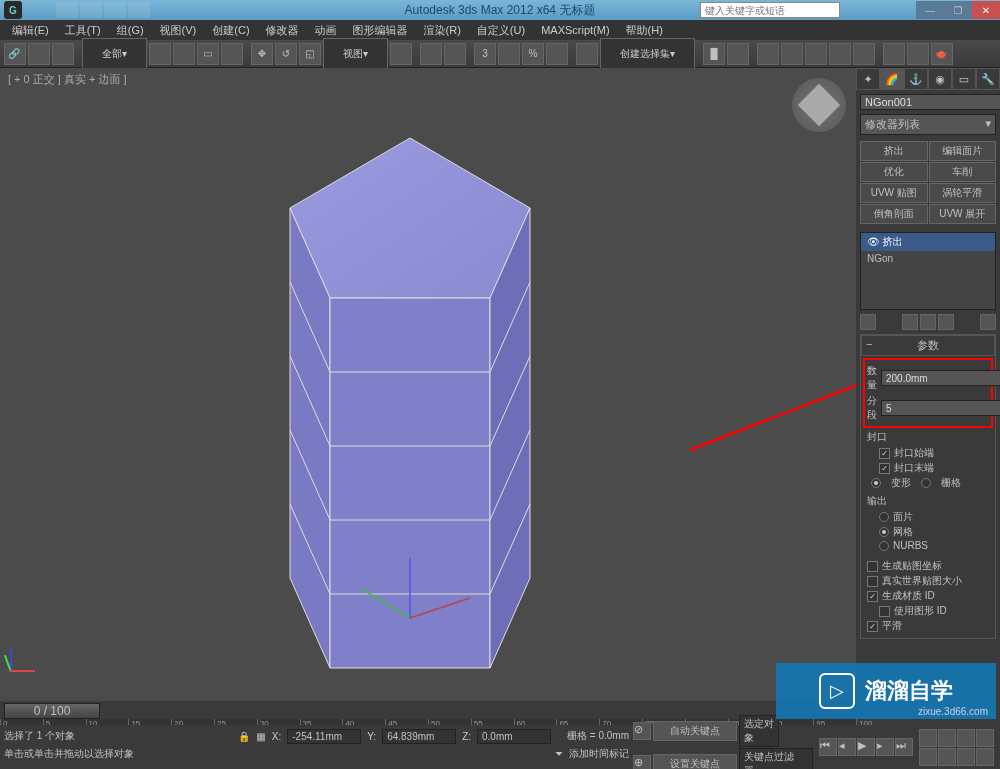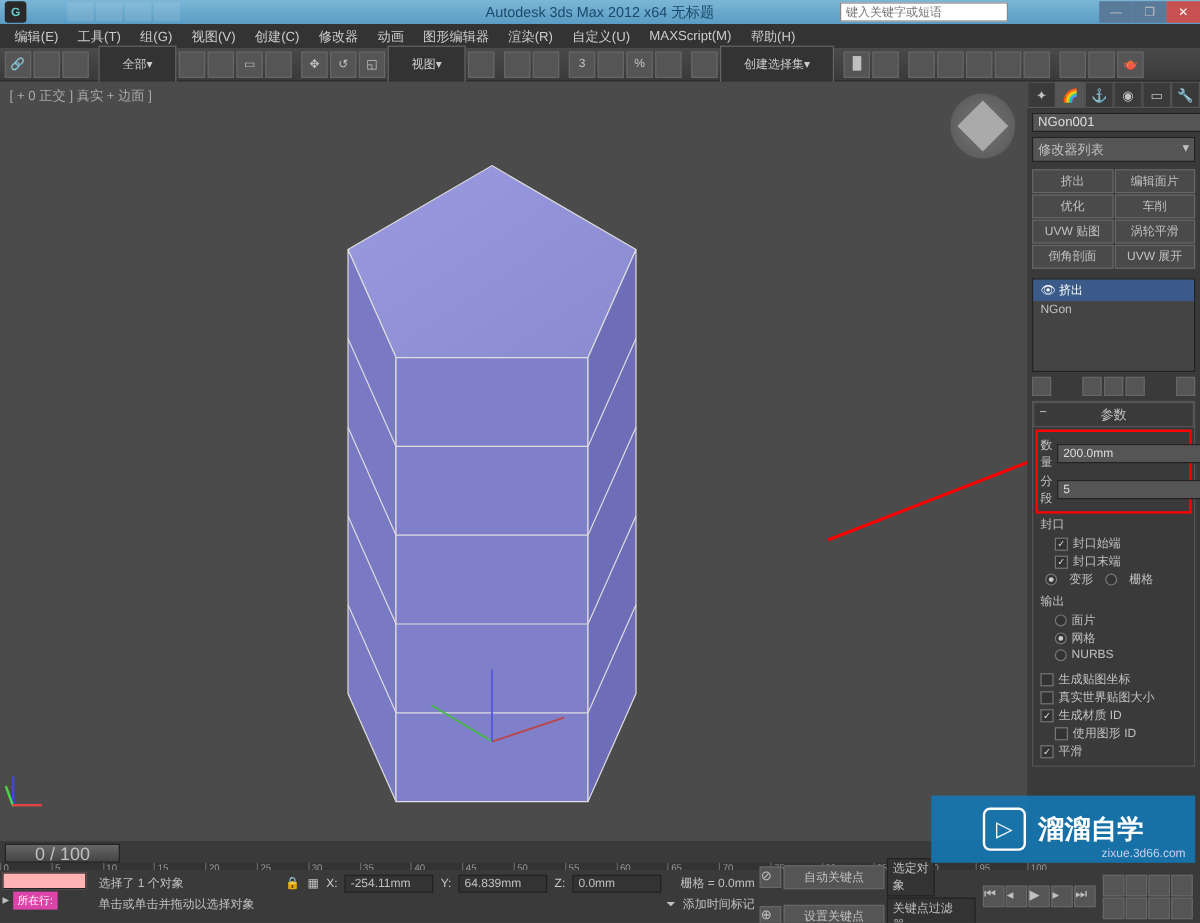--- a/index.html
+++ b/index.html
@@ -73,21 +73,21 @@
 .cb-row { display: flex; align-items: center; gap: 4px; margin: 1px 0; padding-left: 14px; font-size: 10px; }
 .cb { width: 11px; height: 11px; background: #333; border: 1px solid #777; display: flex; align-items: center; justify-content: center; font-size: 8px; color: #ddd; }
 .radio { width: 10px; height: 10px; border-radius: 50%; border: 1px solid #777; background: #333; }
 .radio.checked::after { content: ""; display: block; width: 4px; height: 4px; background: #ccc; border-radius: 50%; margin: 2px; }
 
 
 .red-arrow { position: absolute; top: 370px; left: 680px; pointer-events: none; }
 
 
 .timeline { position: absolute; bottom: 44px; left: 0; width: 856px; height: 24px; background: #3a3a3a; }
-.tl-slider { width: 96px; height: 16px; background: linear-gradient(#666,#444); border: 1px solid #222; margin: 2px 0 0 4px; text-align: center; font-size: 15px; }
+.tl-slider { width: 96px; height: 16px; background: linear-gradient(#666,#444); border: 1px solid #222; margin: 2px 0 0 4px; text-align: center; font-size: 12px; }
 .tl-ruler { height: 12px; background: #333; display: flex; font-size: 8px; color: #999; position: relative; }
 .tl-tick { position: absolute; top: 0; border-left: 1px solid #666; padding-left: 2px; height: 100%; }
 
 
 .status-bar { position: absolute; bottom: 0; left: 0; width: 1000px; height: 44px; background: #3a3a3a; display: flex; }
 .status-left { width: 78px; padding: 2px; }
 .maxscript-mini { width: 70px; height: 14px; background: #ffb3b3; border: 1px solid #222; margin-bottom: 2px; }
 .status-label-pink { background: #d4a; color: #fff; padding: 1px 4px; font-size: 9px; display: inline-block; }
 .status-center { flex: 1; padding: 2px 4px; }
 .status-line { display: flex; align-items: center; gap: 6px; height: 18px; font-size: 10px; }
@@ -374,24 +374,20 @@
       <div class="tl-tick" style="left: 75%;">75</div>
       <div class="tl-tick" style="left: 80%;">80</div>
       <div class="tl-tick" style="left: 85%;">85</div>
       <div class="tl-tick" style="left: 90%;">90</div>
       <div class="tl-tick" style="left: 95%;">95</div>
       <div class="tl-tick" style="left: 100%;">100</div>
     </div>
 </div>
 
 <div class="status-bar">
-  <div class="status-left">
-    <div class="maxscript-mini"></div>
-    <div><span>▸</span> <span class="status-label-pink">所在行:</span></div>
-  </div>
   <div class="status-center">
     <div class="status-line">
       <span>选择了 1 个对象</span>
       <span style="margin-left:auto">🔒</span>
       <span>▦</span>
       <span style="color:#ccc">X:</span>
         <span class="coord-field">-254.11mm</span>
       <span style="color:#ccc">Y:</span>
         <span class="coord-field">64.839mm</span>
       <span style="color:#ccc">Z:</span>

